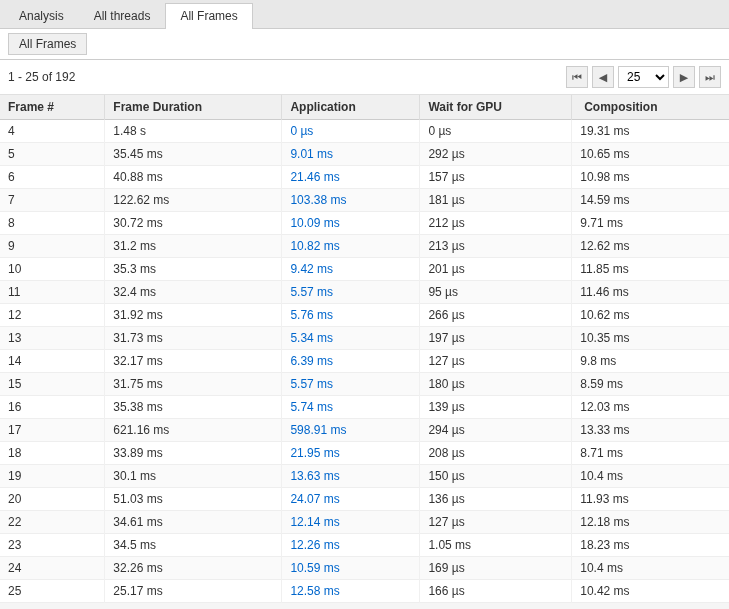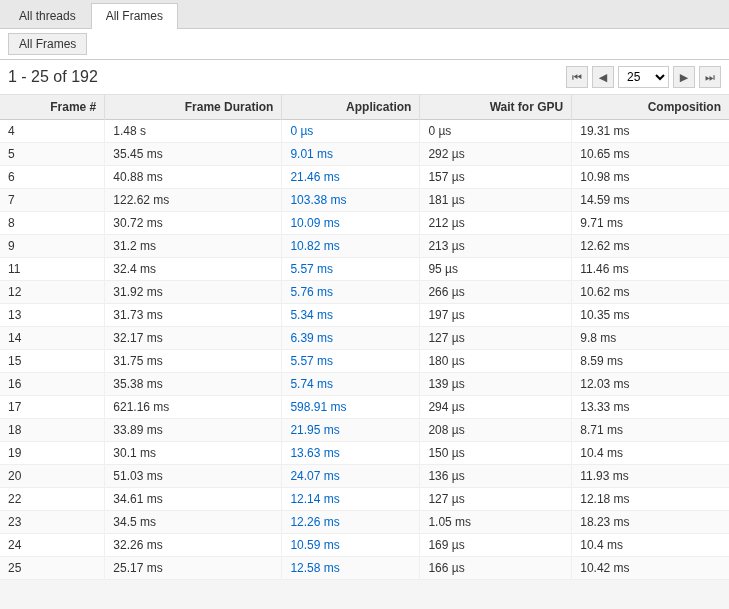--- a/index.html
+++ b/index.html
@@ -48,21 +48,21 @@
 
     .toolbar {
       display: flex;
       align-items: center;
       justify-content: space-between;
       padding: 6px 8px;
       background: #fff;
       border-bottom: 1px solid #e0e0e0;
     }
     .toolbar-left {
-      font-size: 16px;
+      font-size: 12px;
       color: #333;
     }
     .toolbar-right {
       display: flex;
       align-items: center;
       gap: 4px;
     }
     .nav-btn {
       width: 22px;
       height: 22px;
@@ -86,21 +86,21 @@
     .data-table {
       width: 100%;
       border-collapse: collapse;
       background: #fff;
     }
     .data-table thead tr {
       background: #f0f0f0;
       border-bottom: 1px solid #ccc;
     }
     .data-table thead th {
-      text-align: right;
+      text-align: left;
       padding: 5px 8px;
       font-weight: bold;
       font-size: 12px;
       border-right: 1px solid #ddd;
       white-space: nowrap;
     }
     .data-table thead th:last-child { border-right: none; padding-left: 12px; }
     .data-table tbody tr {
       border-bottom: 1px solid #eee;
     }
@@ -113,20 +113,21 @@
     }
     .data-table tbody td:last-child { border-right: none; }
     .data-table tbody td:first-child { color: #333; }
 
     .blue { color: #0066cc; }
   </style>
 </head>
 <body>
 
 <div class="tab-bar">
+  <div class="tab">Analysis</div>
   <div class="tab">All threads</div>
   <div class="tab active">All Frames</div>
 </div>
 
 <div class="sub-tab-bar">
   <div class="sub-tab active">All Frames</div>
 </div>
 
 <div class="toolbar">
   <div class="toolbar-left">1 - 25 of 192</div>
@@ -195,20 +196,27 @@
         <td>9.71 ms</td>
       </tr>
       <tr>
         <td>9</td>
         <td>31.2 ms</td>
         <td class="blue">10.82 ms</td>
         <td>213 µs</td>
         <td>12.62 ms</td>
       </tr>
       <tr>
+        <td>10</td>
+        <td>35.3 ms</td>
+        <td class="blue">9.42 ms</td>
+        <td>201 µs</td>
+        <td>11.85 ms</td>
+      </tr>
+      <tr>
         <td>11</td>
         <td>32.4 ms</td>
         <td class="blue">5.57 ms</td>
         <td>95 µs</td>
         <td>11.46 ms</td>
       </tr>
       <tr>
         <td>12</td>
         <td>31.92 ms</td>
         <td class="blue">5.76 ms</td>

